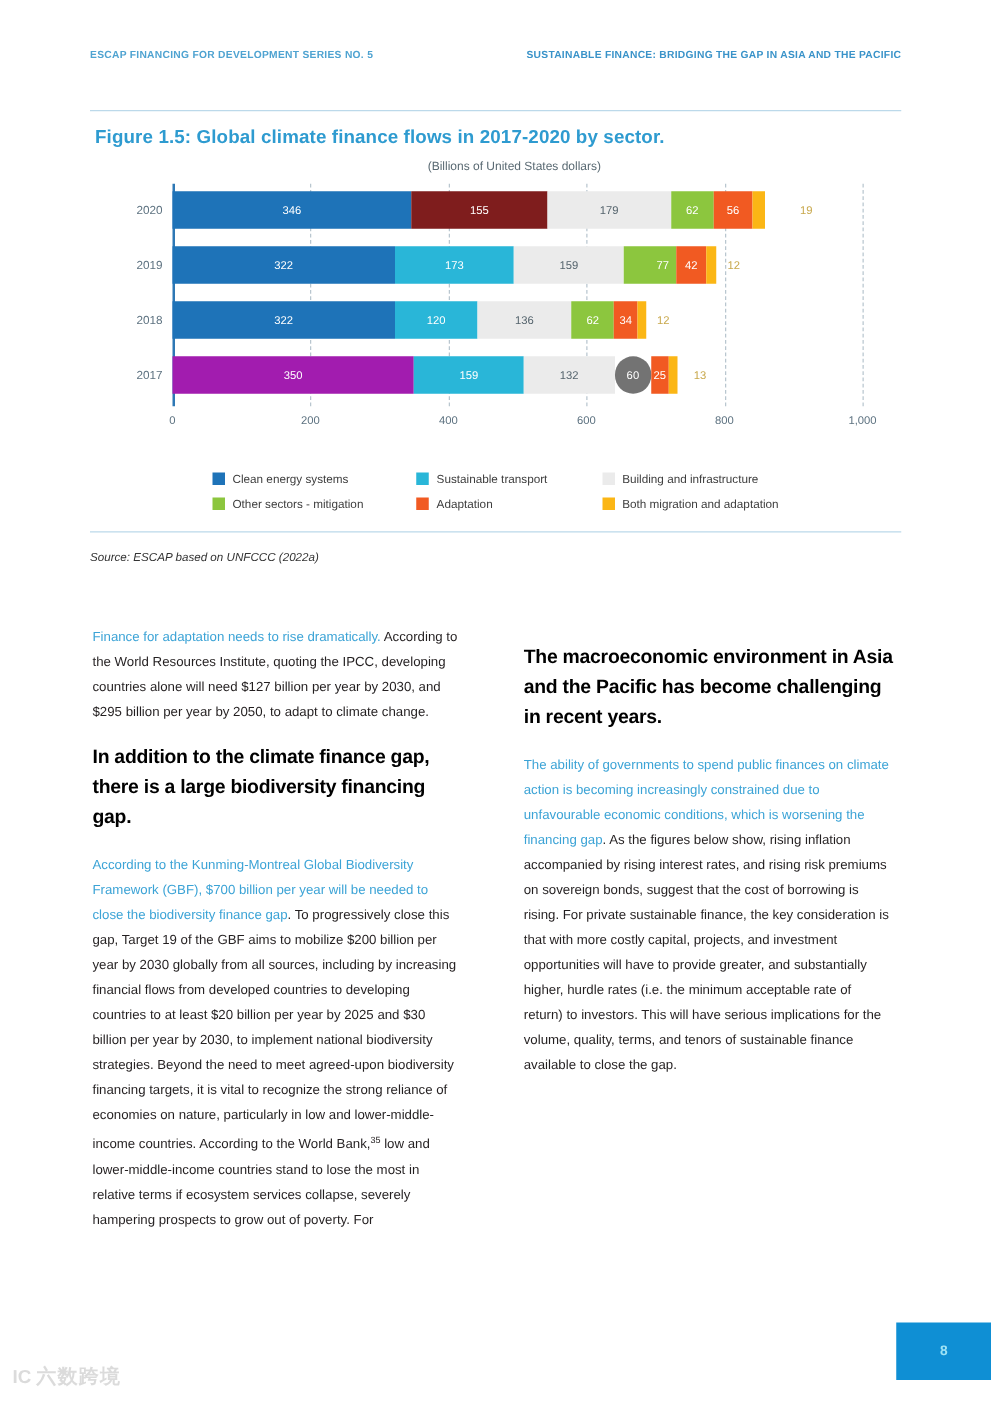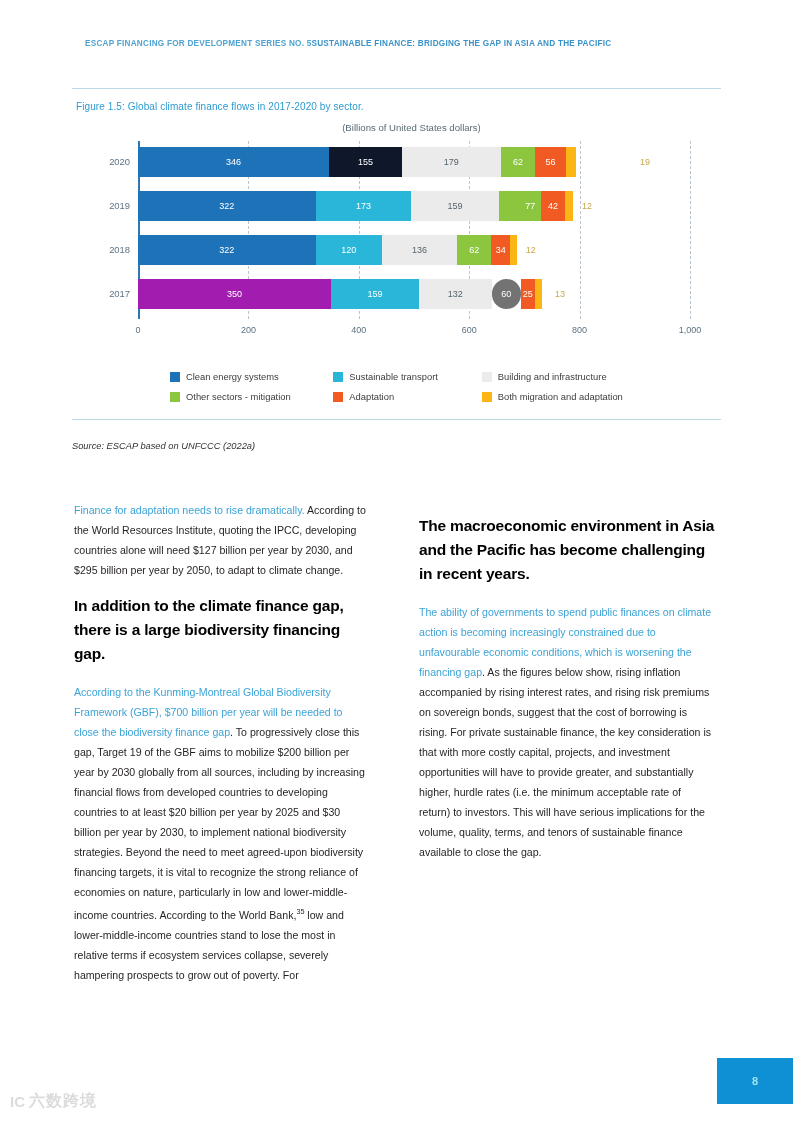--- a/index.html
+++ b/index.html
@@ -17,23 +17,22 @@
   }
 
   
   .runhead {
     position: absolute;
     top: 36px;
     left: 72px;
     right: 72px;
     height: 14px;
     display: flex;
-    justify-content: flex-start;
-    align-items: center;
-    margin-left: 13px;
+    justify-content: space-between;
+    align-items: center;
   }
   .runhead span {
     font-size: 8.2px;
     font-weight: bold;
     letter-spacing: .24px;
     color: #4fa3d1;
     white-space: nowrap;
   }
   .runhead .right { color: #3a93c9; }
 
@@ -42,22 +41,22 @@
     position: absolute;
     top: 88px;
     left: 72px;
     width: 649px;
     border-top: 1.4px solid #bcd9ea;
     border-bottom: 1.4px solid #bcd9ea;
     padding-top: 12px;
     padding-bottom: 8px;
   }
   .fig-title {
-    font-size: 10px;
-    font-weight: normal;
+    font-size: 15px;
+    font-weight: bold;
     color: #2e9bd0;
     letter-spacing: .1px;
     margin: 0 0 10px 4px;
   }
   .fig-units {
     font-size: 9.6px;
     color: #5a6a73;
     text-align: center;
     margin: 0 0 8px 0;
     padding-left: 30px;
@@ -258,21 +257,21 @@
         <div class="gridline" style="left: 552px;"></div>
         <div class="xtick" style="left: 0px;">0</div>
         <div class="xtick" style="left: 110.4px;">200</div>
         <div class="xtick" style="left: 220.8px;">400</div>
         <div class="xtick" style="left: 331.2px;">600</div>
         <div class="xtick" style="left: 441.6px;">800</div>
         <div class="xtick" style="left: 552px;">1,000</div>
         <div class="ylabel" style="left: -64px; top: 6px;">2020</div>
         <div class="row" style="top: 6px;">
           <div class="seg" style="width: 190.992px; background: rgb(30, 115, 184);">346</div>
-          <div class="seg" style="width: 73px; background: #0f172a;">155</div>
+          <div class="seg" style="width: 109px; background: #7f1d1d;">155</div>
           <div class="seg light" style="width: 98.808px; background: rgb(235, 235, 235);">179</div>
           <div class="seg" style="width: 34.224px; background: rgb(140, 198, 62);">62</div>
           <div class="seg" style="width: 30.912px; background: rgb(241, 90, 34);">56</div>
           <div class="seg" style="width: 10.488px; background: rgb(251, 182, 21);"></div>
         </div>
         <div class="outlabel" style="left: 450.984px; top: 6px; margin-left: 42px;">19</div>
         <div class="ylabel" style="left: -64px; top: 50px;">2019</div>
         <div class="row" style="top: 50px;">
           <div class="seg" style="width: 177.744px; background: rgb(30, 115, 184);">322</div>
           <div class="seg" style="width: 95.496px; background: rgb(41, 182, 216);">173</div>

